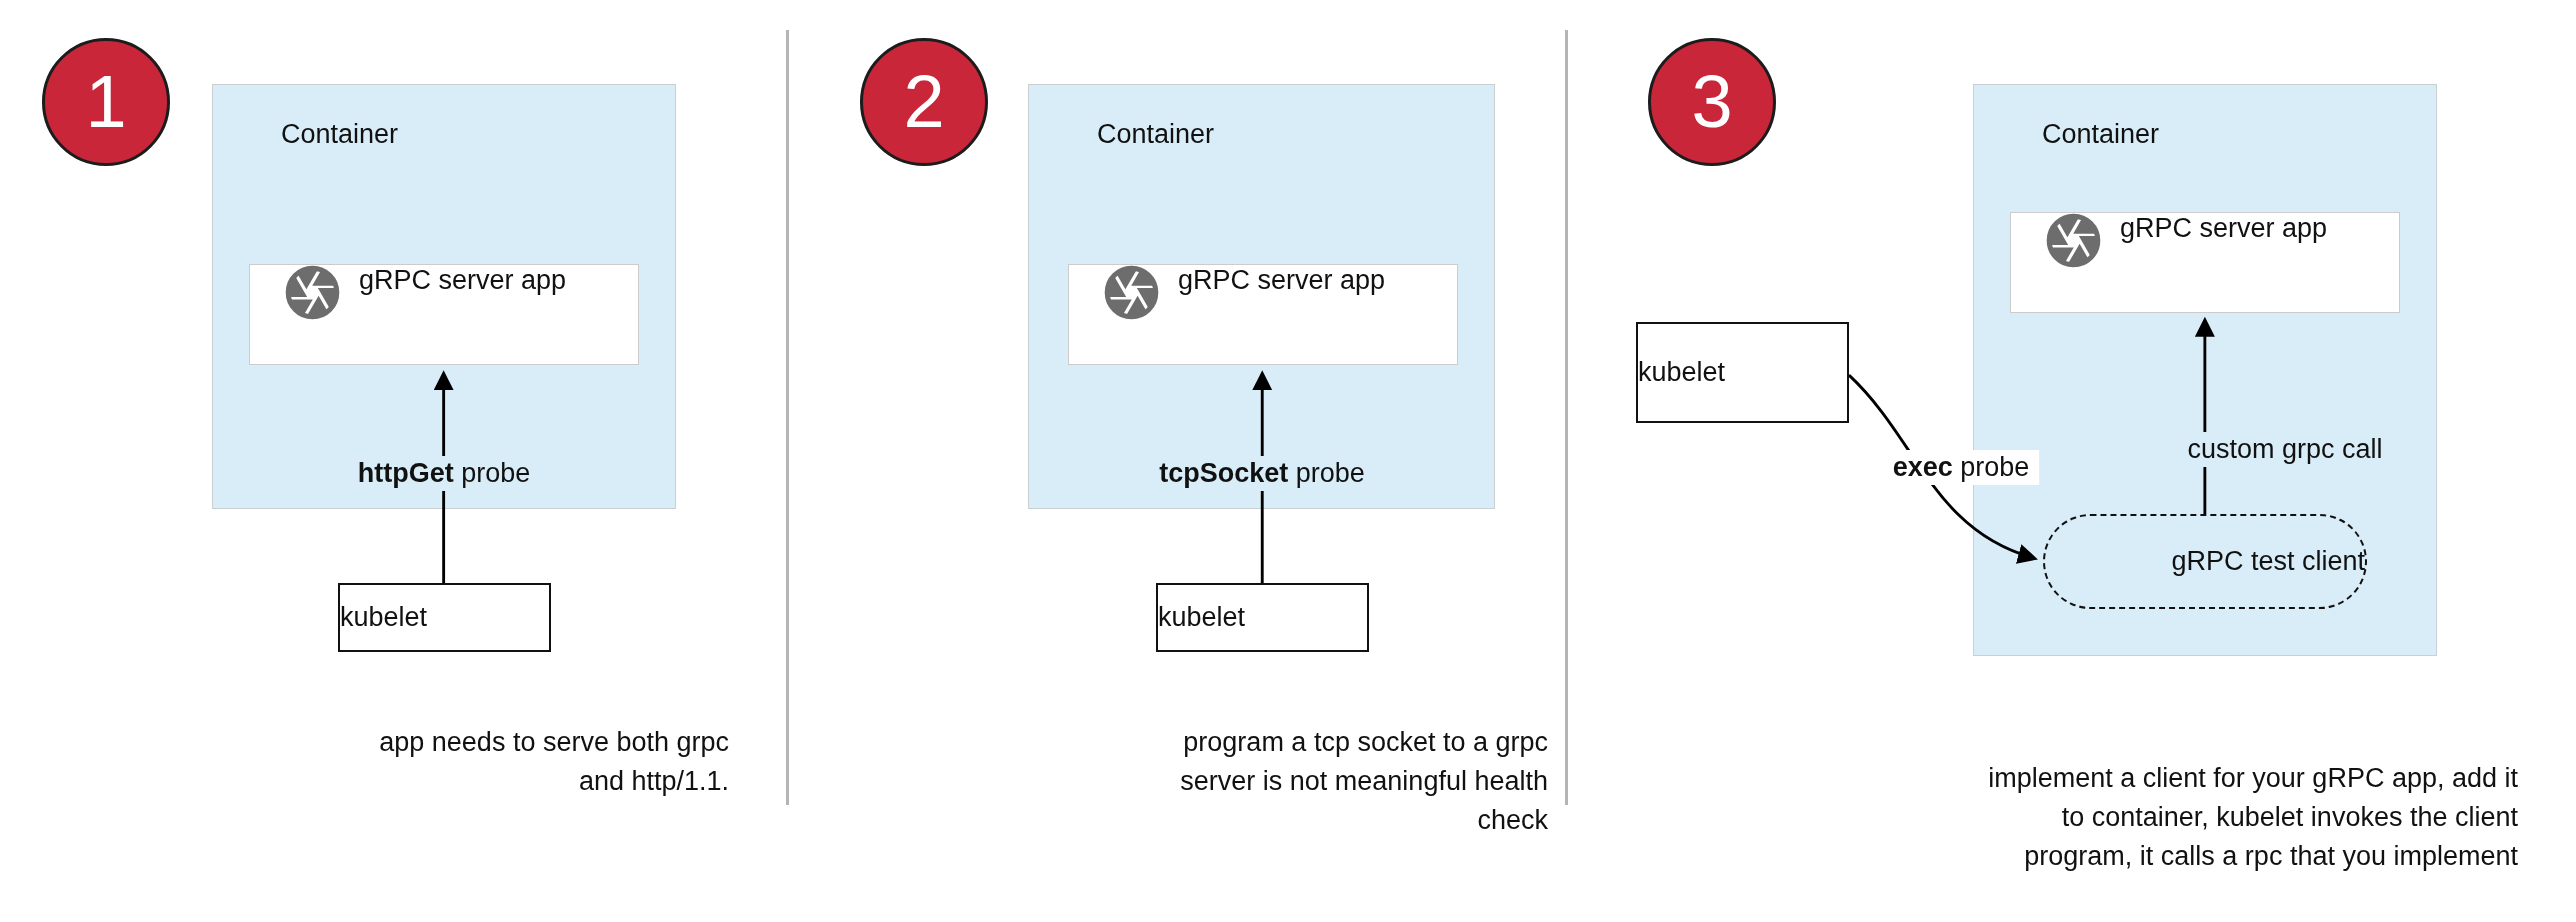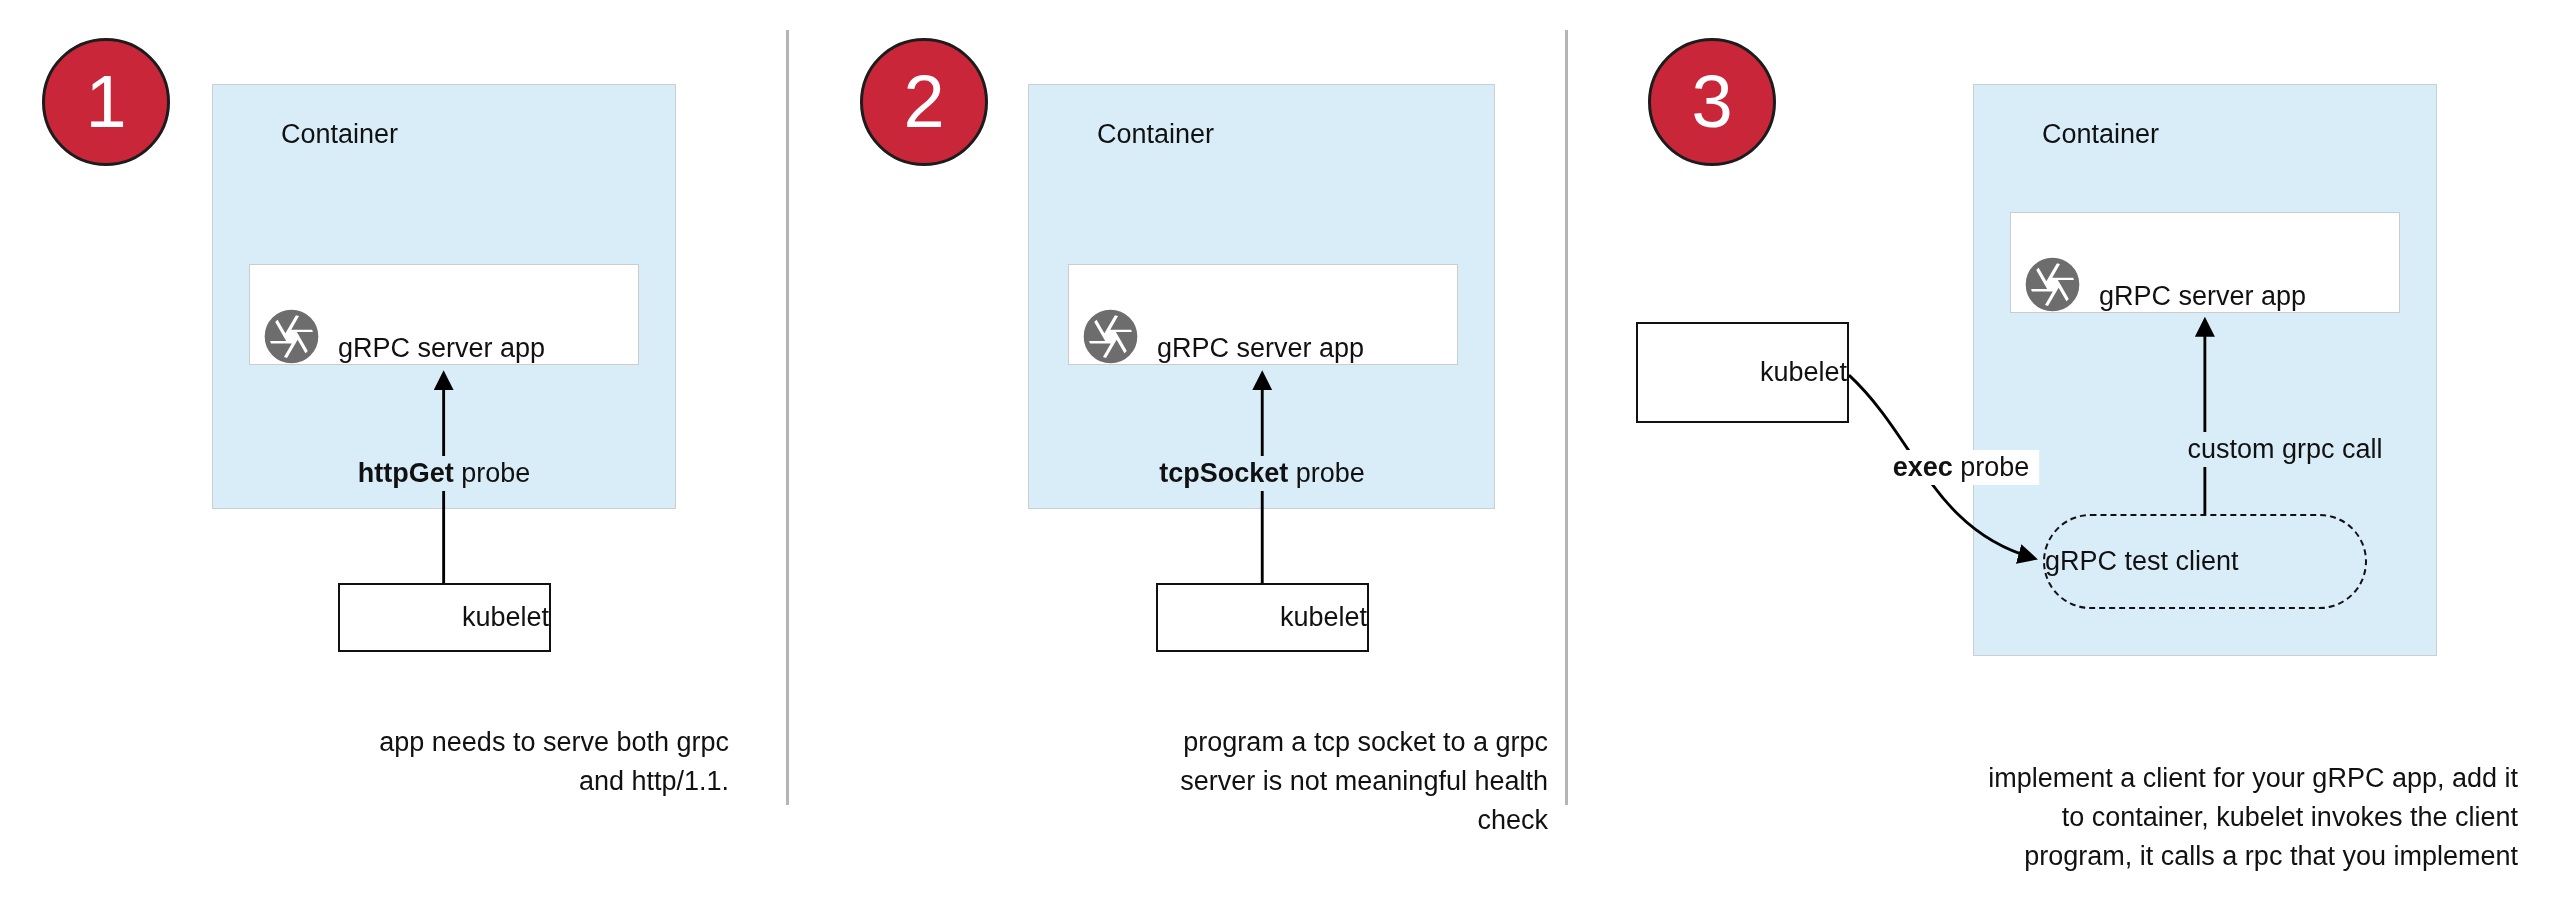--- a/index.html
+++ b/index.html
@@ -15,30 +15,30 @@
   }
   .container-box{
     position:absolute;background:#d9edf8;border:1.9px solid #c9cfd3;
     box-sizing:border-box;z-index:1;
   }
   .container-label{
     position:absolute;left:32px;top:34px;font-size:27px;z-index:3;white-space:nowrap;margin-left:36px;
   }
   .app-box{
     position:absolute;background:#ffffff;border:1.9px solid #cccccc;box-sizing:border-box;
-    display:flex;align-items:flex-end;gap:19px;padding-left:14px;z-index:3;
+    display:flex;align-items:flex-start;gap:19px;padding-left:35px;z-index:3;
   }
   .app-label{font-size:27px;white-space:nowrap;}
   .kubelet-box{
     position:absolute;background:#ffffff;border:2.9px solid #111111;box-sizing:border-box;
-    display:flex;align-items:center;justify-content:flex-end;font-size:27px;z-index:3;
+    display:flex;align-items:center;justify-content:flex-start;font-size:27px;z-index:3;
   }
   .client-box{
     position:absolute;border:2.9px dashed #111111;border-radius:57px;box-sizing:border-box;
-    display:flex;align-items:center;justify-content:flex-start;font-size:27px;
+    display:flex;align-items:center;justify-content:flex-end;font-size:27px;
     background:#d9edf8;z-index:3;white-space:nowrap;
   }
   .probe-label{
     position:absolute;transform:translateX(-50%);font-size:27px;line-height:1;
     padding:3.8px 9.5px;white-space:nowrap;z-index:3;
   }
   .bg-blue{background:#d9edf8;}
   .bg-white{background:#ffffff;}
   .b{font-weight:bold;}
   .caption{

